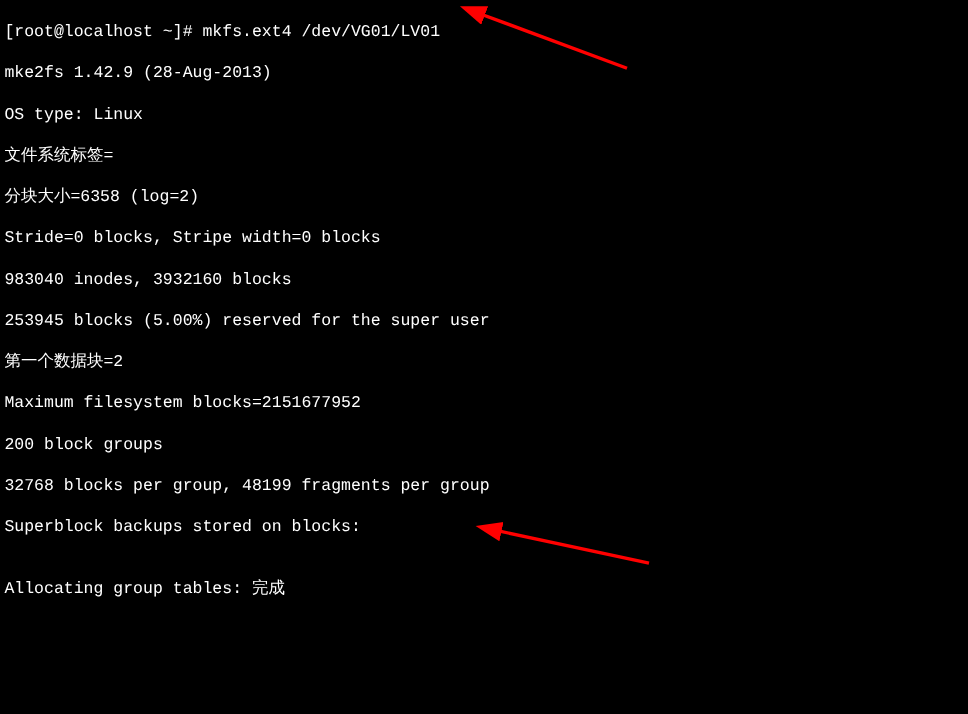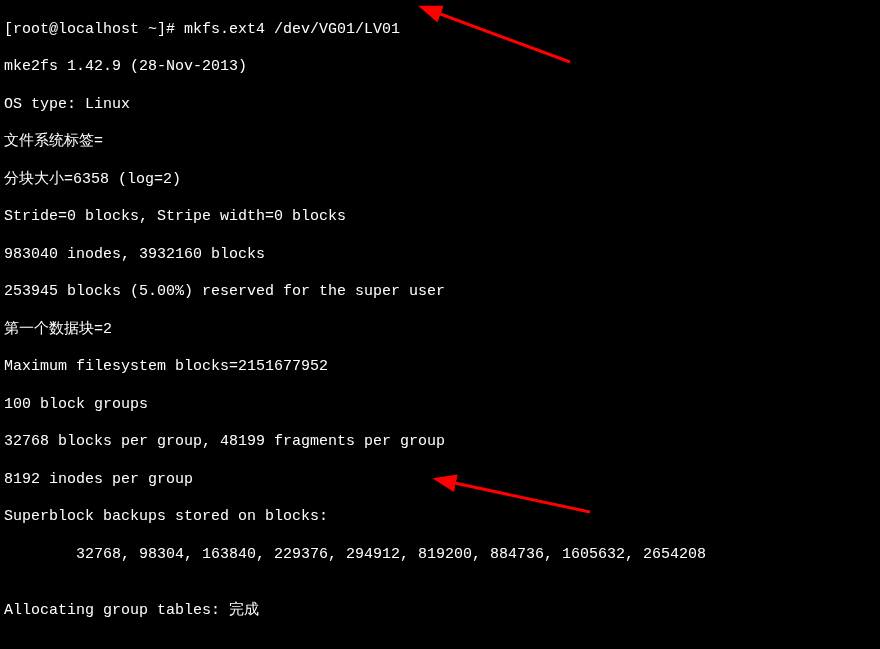--- a/index.html
+++ b/index.html
@@ -23,34 +23,32 @@
   .arrow {
     position: absolute;
     pointer-events: none;
   }
 </style>
 </head>
 <body>
 
 <div class="terminal">
 <span class="line">[root@localhost ~]# mkfs.ext4 /dev/VG01/LV01</span>
-<span class="line">mke2fs 1.42.9 (28-Nov-2013)</span>
+<span class="line">mke2fs 1.42.9 (28-Aug-2013)</span>
 <span class="line">OS type: Linux</span>
 <span class="line">文件系统标签=</span>
 <span class="line">分块大小=6358 (log=2)</span>
 <span class="line">Stride=0 blocks, Stripe width=0 blocks</span>
 <span class="line">983040 inodes, 3932160 blocks</span>
 <span class="line">253945 blocks (5.00%) reserved for the super user</span>
 <span class="line">第一个数据块=2</span>
 <span class="line">Maximum filesystem blocks=2151677952</span>
-<span class="line">100 block groups</span>
+<span class="line">200 block groups</span>
 <span class="line">32768 blocks per group, 48199 fragments per group</span>
-<span class="line">8192 inodes per group</span>
 <span class="line">Superblock backups stored on blocks: </span>
-<span class="line">	32768, 98304, 163840, 229376, 294912, 819200, 884736, 1605632, 2654208</span>
 <span class="line"></span>
 <span class="line">Allocating group tables: 完成                            </span>
 
 
 
 <span class="line"></span>
 
 
 
 

